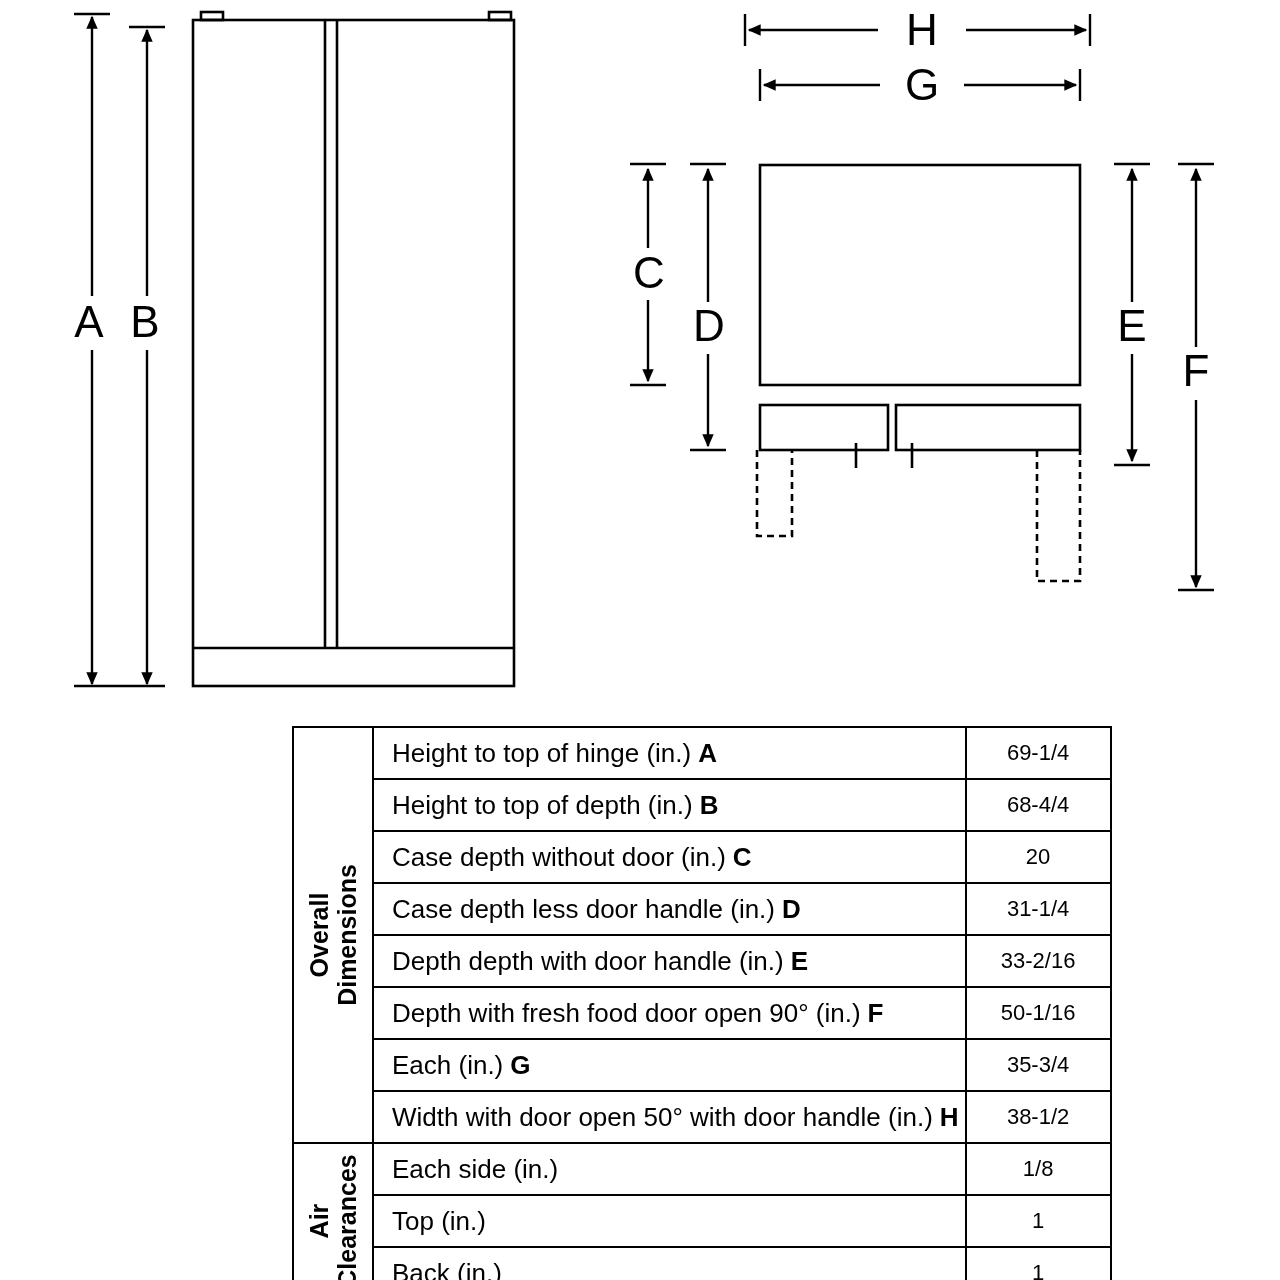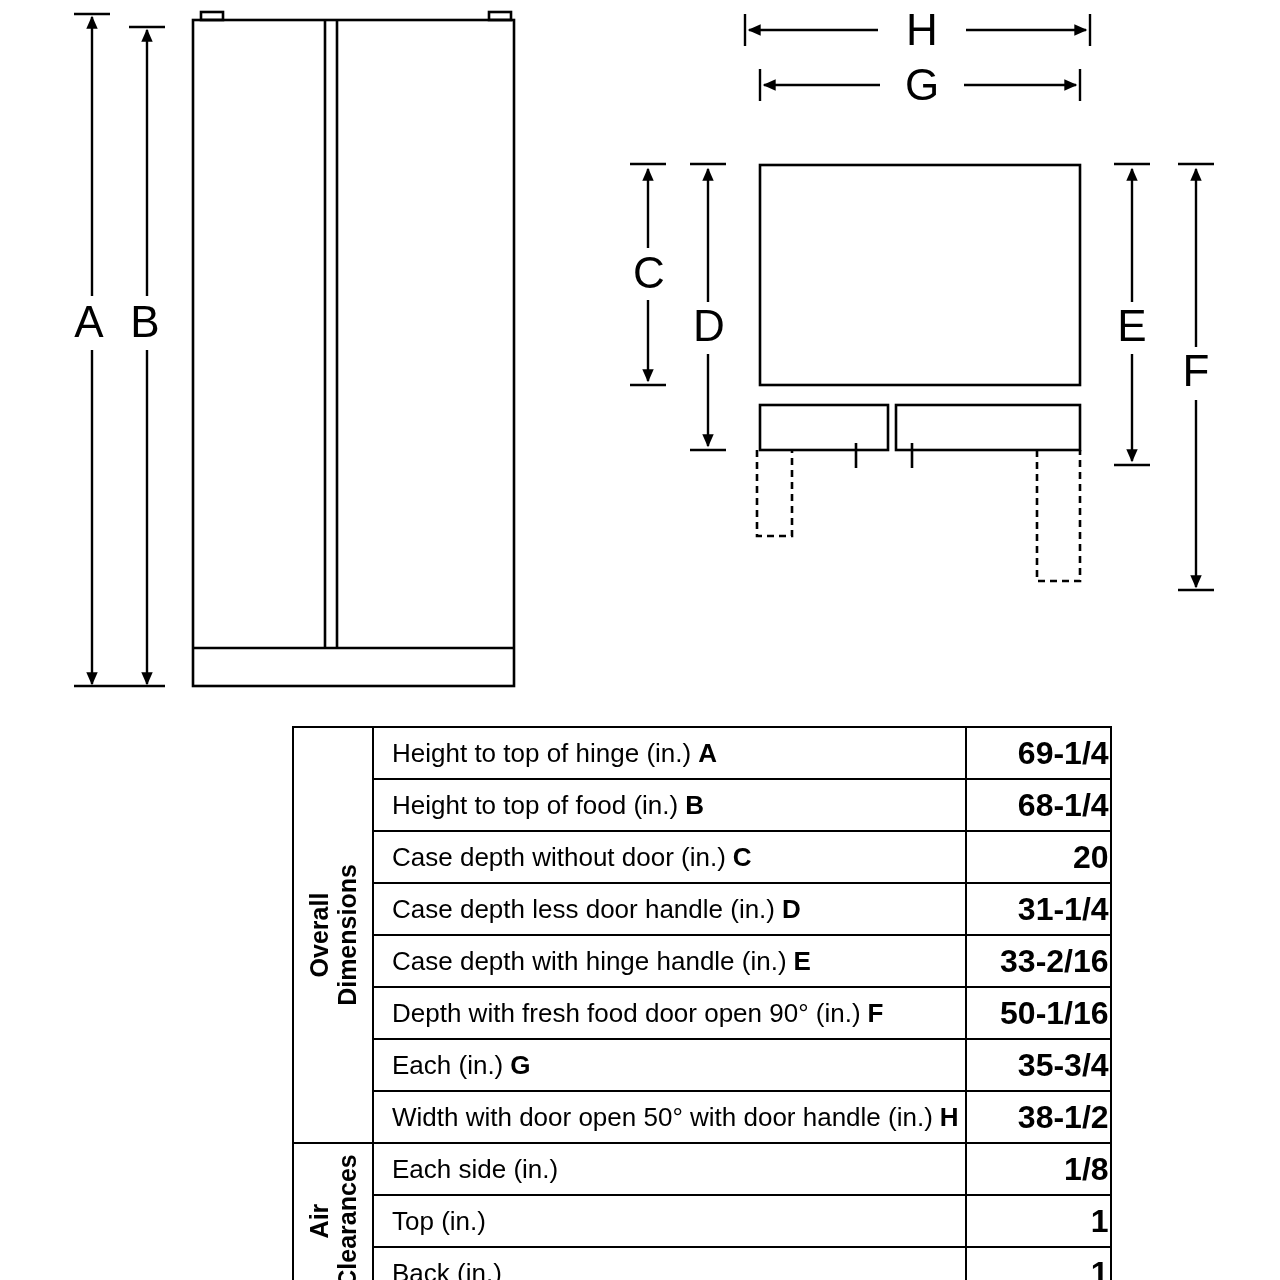--- a/index.html
+++ b/index.html
@@ -44,23 +44,23 @@
   }
   .desc-cell {
     height: 52px;
     font-size: 26px;
     padding: 0 6px 0 18px;
     white-space: nowrap;
   }
   .letter-ref { font-weight: bold; margin-left: 7px; }
   .value-cell {
     width: 145px;
-    font-size: 32px;
-    font-weight: bold;
-    text-align: right;
+    font-size: 22px;
+    font-weight: normal;
+    text-align: center;
   }
 </style>
 </head>
 <body>
 
 <div id="page">
 
   <svg id="diagram-svg" width="1280" height="712" viewBox="0 0 1280 712">
     <defs>
       <marker id="ah" viewBox="0 0 10 10" refX="9" refY="5" markerWidth="18" markerHeight="13" orient="auto" markerUnits="userSpaceOnUse">
@@ -162,39 +162,39 @@
         <td class="group-cell" rowspan="8">
           <div class="rot-label">Overall Dimensions</div>
         </td>
         <td class="desc-cell">
           <span>Height to top of hinge (in.)</span><b class="letter-ref">A</b>
         </td>
         <td class="value-cell">69-1/4</td>
       </tr>
       <tr>
         <td class="desc-cell">
-          <span>Height to top of food (in.)</span><b class="letter-ref">B</b>
-        </td>
-        <td class="value-cell">68-1/4</td>
+          <span>Height to top of depth (in.)</span><b class="letter-ref">B</b>
+        </td>
+        <td class="value-cell">68-4/4</td>
       </tr>
       <tr>
         <td class="desc-cell">
           <span>Case depth without door (in.)</span><b class="letter-ref">C</b>
         </td>
         <td class="value-cell">20</td>
       </tr>
       <tr>
         <td class="desc-cell">
           <span>Case depth less door handle (in.)</span><b class="letter-ref">D</b>
         </td>
         <td class="value-cell">31-1/4</td>
       </tr>
       <tr>
         <td class="desc-cell">
-          <span>Case depth with hinge handle (in.)</span><b class="letter-ref">E</b>
+          <span>Depth depth with door handle (in.)</span><b class="letter-ref">E</b>
         </td>
         <td class="value-cell">33-2/16</td>
       </tr>
       <tr>
         <td class="desc-cell">
           <span>Depth with fresh food door open 90° (in.)</span><b class="letter-ref">F</b>
         </td>
         <td class="value-cell">50-1/16</td>
       </tr>
       <tr>

